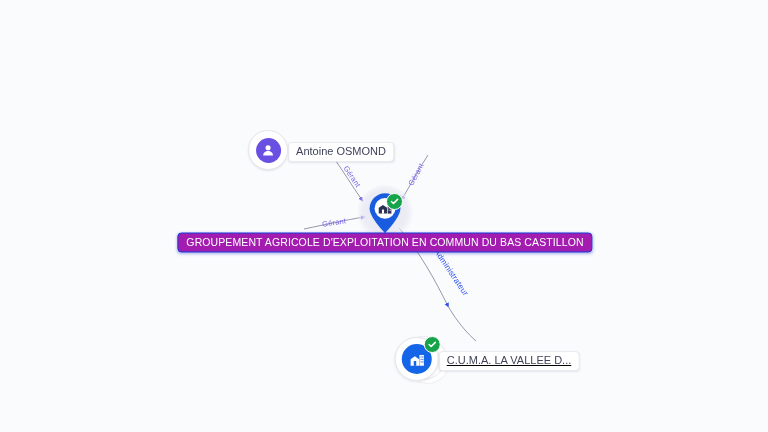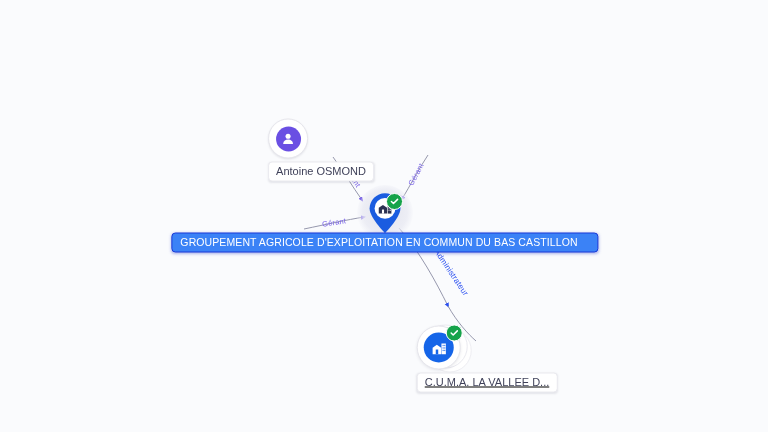--- a/index.html
+++ b/index.html
@@ -21,22 +21,22 @@
     left: 0; top: 0;
     width: 768px;
     height: 432px;
   }
 
   
   .node {
     position: absolute;
     transform: translate(-50%, -50%);
     display: flex;
-    flex-direction: column;
-    align-items: flex-start;
+    flex-direction: row;
+    align-items: center;
   }
 
   
   .person-ring {
     position: relative;
     width: 38px;
     height: 38px;
     border-radius: 50%;
     background: #ffffff;
     border: 1px solid #e6e6ec;
@@ -156,26 +156,26 @@
     border: 1px solid #eaeaef;
     border-radius: 4px;
     box-shadow: 0 1px 2px rgba(40,40,70,0.10);
     padding: 2px 7px 3px 7px;
     font-size: 11px;
     color: #40425a;
     white-space: nowrap;
     line-height: 13px;
   }
   .label.selected {
-    background: #3b82f6;
+    background: #a21caf;
     border: 1px solid #1a3ad8;
     color: #ffffff;
     font-size: 10.5px;
     letter-spacing: 0.1px;
-    padding: 2px 20px 3px 8px;
+    padding: 2px 8px 3px 8px;
     box-shadow: 0 1px 3px rgba(30,50,200,0.35);
   }
 
   
   .edge-label {
     position: absolute;
     font-size: 7.5px;
     white-space: nowrap;
     transform-origin: 50% 50%;
     letter-spacing: 0.2px;

